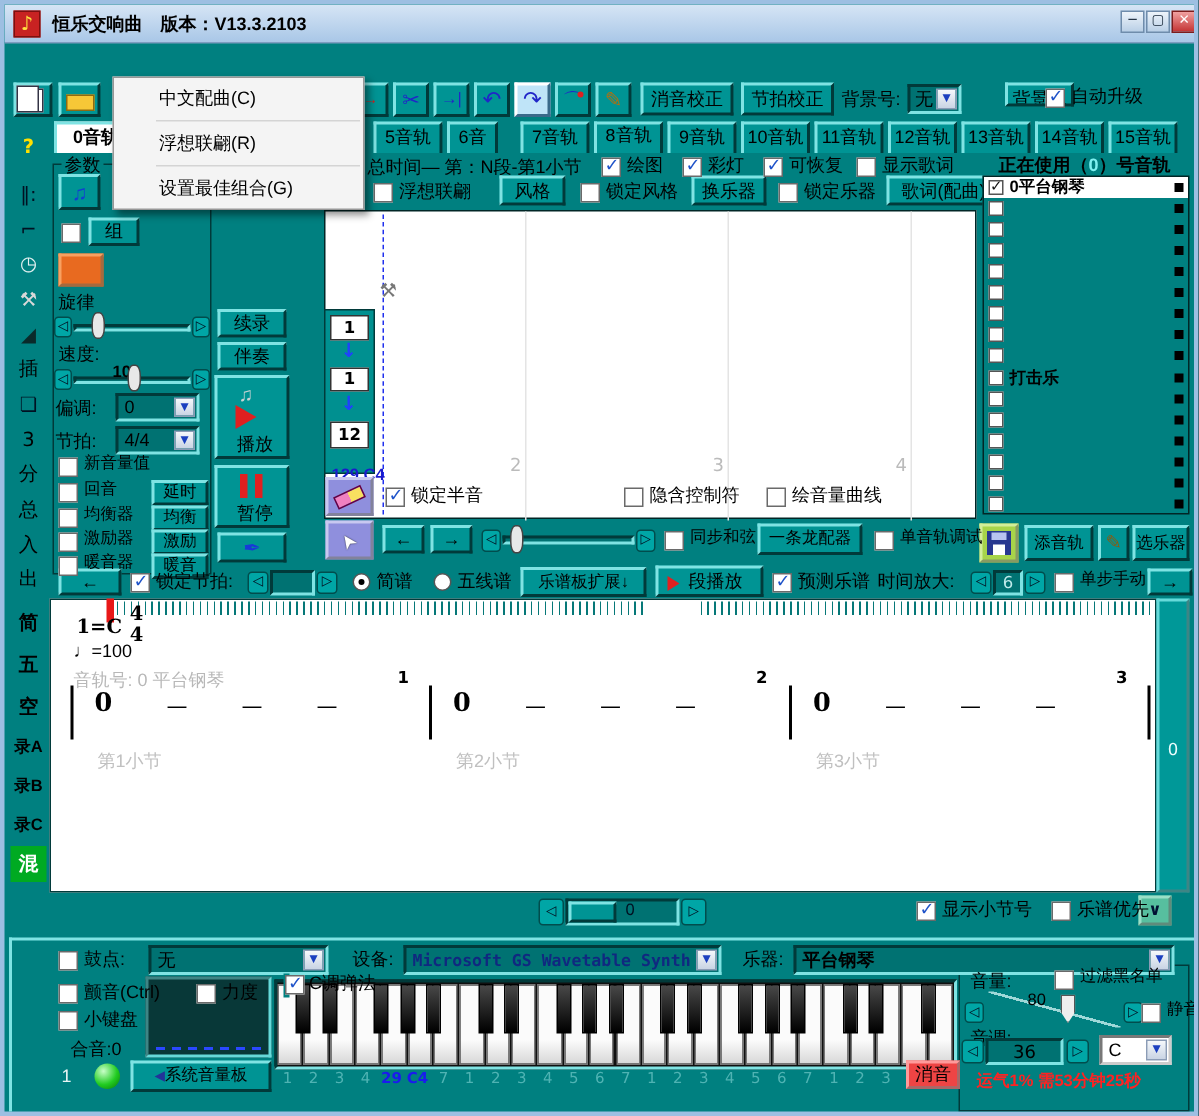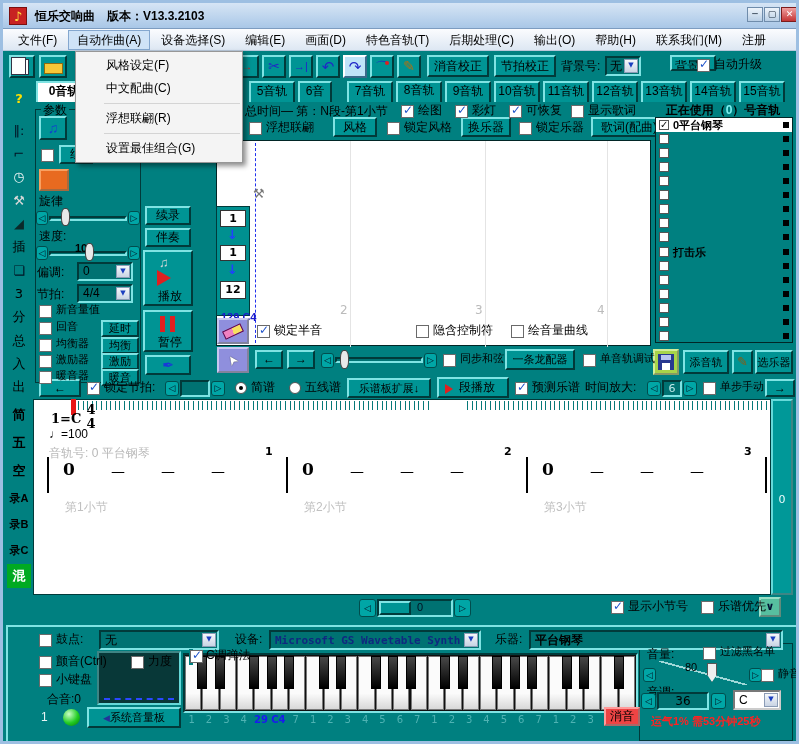--- a/index.html
+++ b/index.html
@@ -47,33 +47,20 @@
 <div id="win">
 
   <div id="titlebar">
     <span class="abs" style="left:6px;top:4px;width:18px;height:18px;background:#c82222;border:1px solid #7c0f0f;color:#ffe040;font:bold 13px/17px 'DejaVu Sans',sans-serif;text-align:center">♪</span>
     <span class="lb" style="left:32px;top:6px;font-weight:bold">恒乐交响曲　版本：V13.3.2103</span>
     <span class="abs" style="left:744px;top:4px;width:16px;height:15px;background:linear-gradient(#eef4fa,#b9cfe6);border:1px solid #6f8cab;font:9px/13px 'DejaVu Sans',sans-serif;text-align:center;color:#123">─</span>
     <span class="abs" style="left:761px;top:4px;width:16px;height:15px;background:linear-gradient(#eef4fa,#b9cfe6);border:1px solid #6f8cab;font:9px/13px 'DejaVu Sans',sans-serif;text-align:center;color:#123">▢</span>
     <span class="abs" style="left:778px;top:4px;width:17px;height:15px;background:linear-gradient(#f0a0a0,#c43434);border:1px solid #7c1c1c;font:bold 9px/13px 'DejaVu Sans',sans-serif;text-align:center;color:#fff">✕</span>
   </div>
 
-  <div id="menubar">
-      <div class="mitem">文件(F)</div>
-      <div class="mitem active">自动作曲(A)</div>
-      <div class="mitem">设备选择(S)</div>
-      <div class="mitem">编辑(E)</div>
-      <div class="mitem">画面(D)</div>
-      <div class="mitem">特色音轨(T)</div>
-      <div class="mitem">后期处理(C)</div>
-      <div class="mitem">输出(O)</div>
-      <div class="mitem">帮助(H)</div>
-      <div class="mitem">联系我们(M)</div>
-      <div class="mitem">注册</div>
-    </div>
 
   <span class="tb" style="left:6px;top:52px;width:26px;height:23px">
     <span class="abs" style="left:5px;top:2px;width:13px;height:16px;background:#fff;border:1px solid #334"></span>
   </span>
   <span class="tb" style="left:36px;top:52px;width:28px;height:23px">
     <span class="abs" style="left:3px;top:6px;width:19px;height:11px;background:#f6c737;border:1px solid #8f6a10"></span>
   </span>
   <span class="tb" style="left:232px;top:52px;width:24px;height:23px;color:#d02020;font-size:10px;line-height:19px">→</span>
   <span class="tb" style="left:259px;top:52px;width:24px;height:23px;color:#2026c8;font-size:14px;line-height:19px"><span>✂</span></span>
   <span class="tb" style="left:286px;top:52px;width:24px;height:23px;color:#2026c8;font-size:11px;line-height:19px"><span>→|</span></span>
@@ -441,21 +428,20 @@
   <span class="sp" style="left:638px;top:690px;width:15px;height:16px;line-height:14px">◁</span>
   <span class="sf" style="left:654px;top:689px;width:52px;height:18px;text-align:center;font:12px/14px 'DejaVu Sans',sans-serif;color:#000">36</span>
   <span class="sp" style="left:708px;top:690px;width:15px;height:16px;line-height:14px">▷</span>
   <span class="abs" style="left:730px;top:687px;width:48px;height:20px;background:#fff;border:2px inset #ccc">
     <span class="lb" style="left:4px;top:1px">C</span>
     <span class="ca">▼</span>
   </span>
   <span class="lb sm" style="left:648px;top:712px;color:#ff2222;font-weight:bold">运气1% 需53分钟25秒</span>
 
   <div id="dropdown">
-      <div class="ditem">风格设定(F)</div>
       <div class="ditem">中文配曲(C)</div>
       <div class="msep"></div>
       <div class="ditem">浮想联翩(R)</div>
       <div class="msep"></div>
       <div class="ditem">设置最佳组合(G)</div>
     </div>
 <div class="tb" style="position: absolute; left: 246px; top: 78px; width: 46px; height: 21px; line-height: 17px; border-bottom: none;">5音轨</div>
     <div class="tb" style="position: absolute; left: 295px; top: 78px; width: 34px; height: 21px; line-height: 17px; border-bottom: none;">6音轨</div>
     <div class="tb" style="position: absolute; left: 344px; top: 78px; width: 46px; height: 21px; line-height: 17px; border-bottom: none;">7音轨</div>
     <div class="tb" style="position: absolute; left: 393px; top: 78px; width: 46px; height: 21px; line-height: 17px; border-bottom: none; font-family: Liberation Mono, monospace;">8音轨</div>

